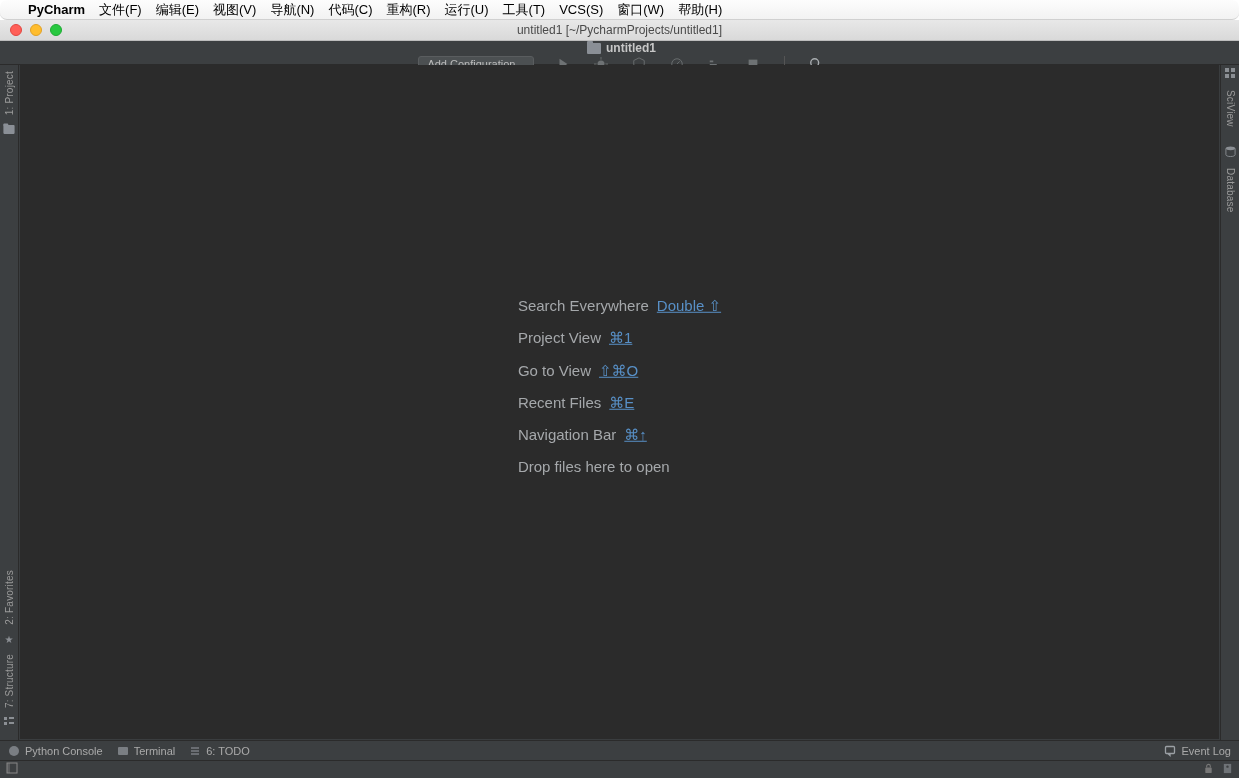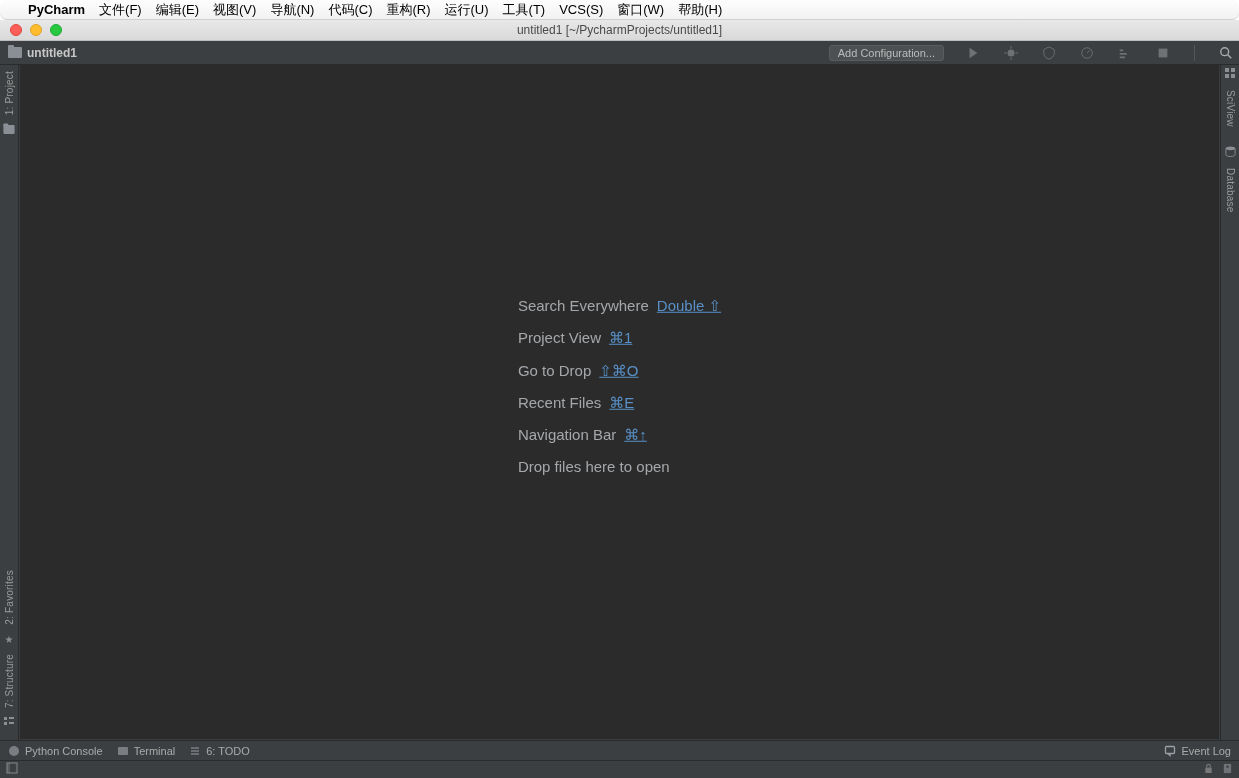--- a/index.html
+++ b/index.html
@@ -25,21 +25,21 @@
   .dot.yellow { background: #ffbd2e; border: 0.5px solid #e1a126; }
   .dot.green { background: #28c840; border: 0.5px solid #1fab34; }
   .titlebar .title {
     position: absolute; left: 50%; transform: translateX(-50%);
     font-size: 12px; color: #4a4a4a;
   }
   
   .navbar {
     height: 24px; background: #3c3f41; display: flex; align-items: center;
     justify-content: space-between; padding: 0 4px 0 8px;
-    border-bottom: 1px solid #2b2b2b; color: #bbb; font-size: 12px;
+    border-bottom: 1px solid #2b2b2b; color: #bbb; font-size: 12px; flex-direction: column;
   }
   .navbar-left { display: flex; align-items: center; gap: 5px; }
   .folder-icon { width: 14px; height: 11px; background: #8a8f96; border-radius: 1px; position: relative; }
   .folder-icon::before { content:""; position:absolute; top:-2px; left:0; width:6px; height:3px; background:#8a8f96; border-radius:1px 1px 0 0; }
   .navbar-right { display: flex; align-items: center; gap: 20px; justify-content: center; }
   .add-config {
     background: #4c5052; border: 1px solid #5a5d5f; border-radius: 3px;
     font-size: 11px; color: #bbb; padding: 1px 8px; cursor: default;
   }
   .navbar-right .ticon { width: 18px; height: 18px; display:flex; align-items:center; justify-content:center; color:#6e7274; }
@@ -195,21 +195,21 @@
             <rect x="5" y="5" width="5" height="2" fill="#8b8f94"></rect>
           </svg>
       </div>
     </div>
   </div>
 
   <div class="editor">
     <div class="welcome">
       <div class="row"><span>Search Everywhere</span><span class="short">Double ⇧</span></div>
       <div class="row"><span>Project View</span><span class="short">⌘1</span></div>
-      <div class="row"><span>Go to Drop</span><span class="short">⇧⌘O</span></div>
+      <div class="row"><span>Go to View</span><span class="short">⇧⌘O</span></div>
       <div class="row"><span>Recent Files</span><span class="short">⌘E</span></div>
       <div class="row"><span>Navigation Bar</span><span class="short">⌘↑</span></div>
       <div class="row"><span>Drop files here to open</span></div>
     </div>
   </div>
 
   <div class="right-gutter">
     <div class="top-tools">
       <div class="gicon">
         <svg width="11" height="11" viewBox="0 0 11 11">

